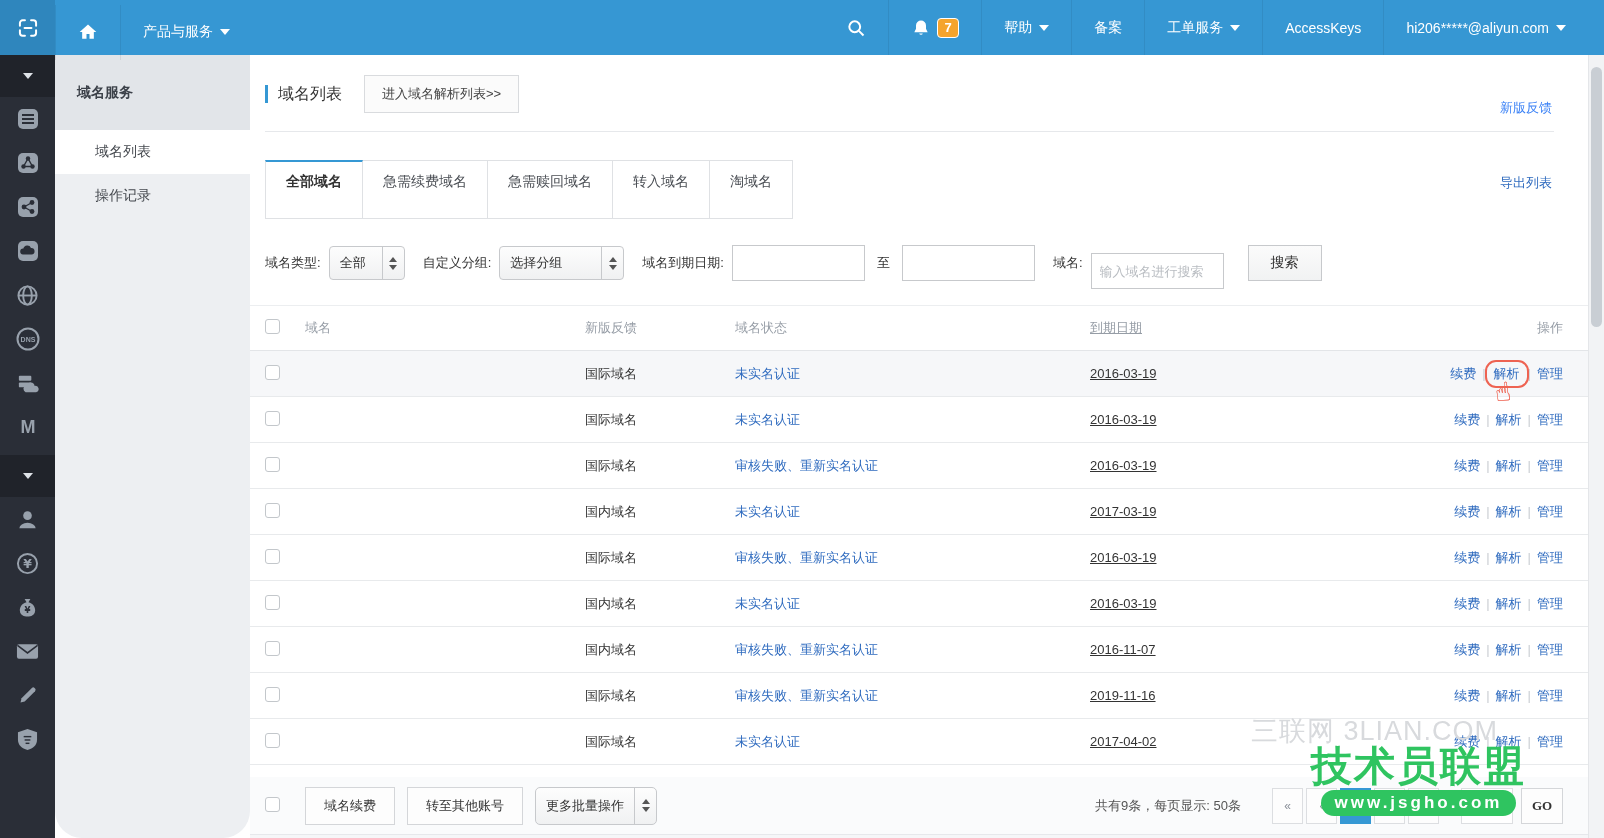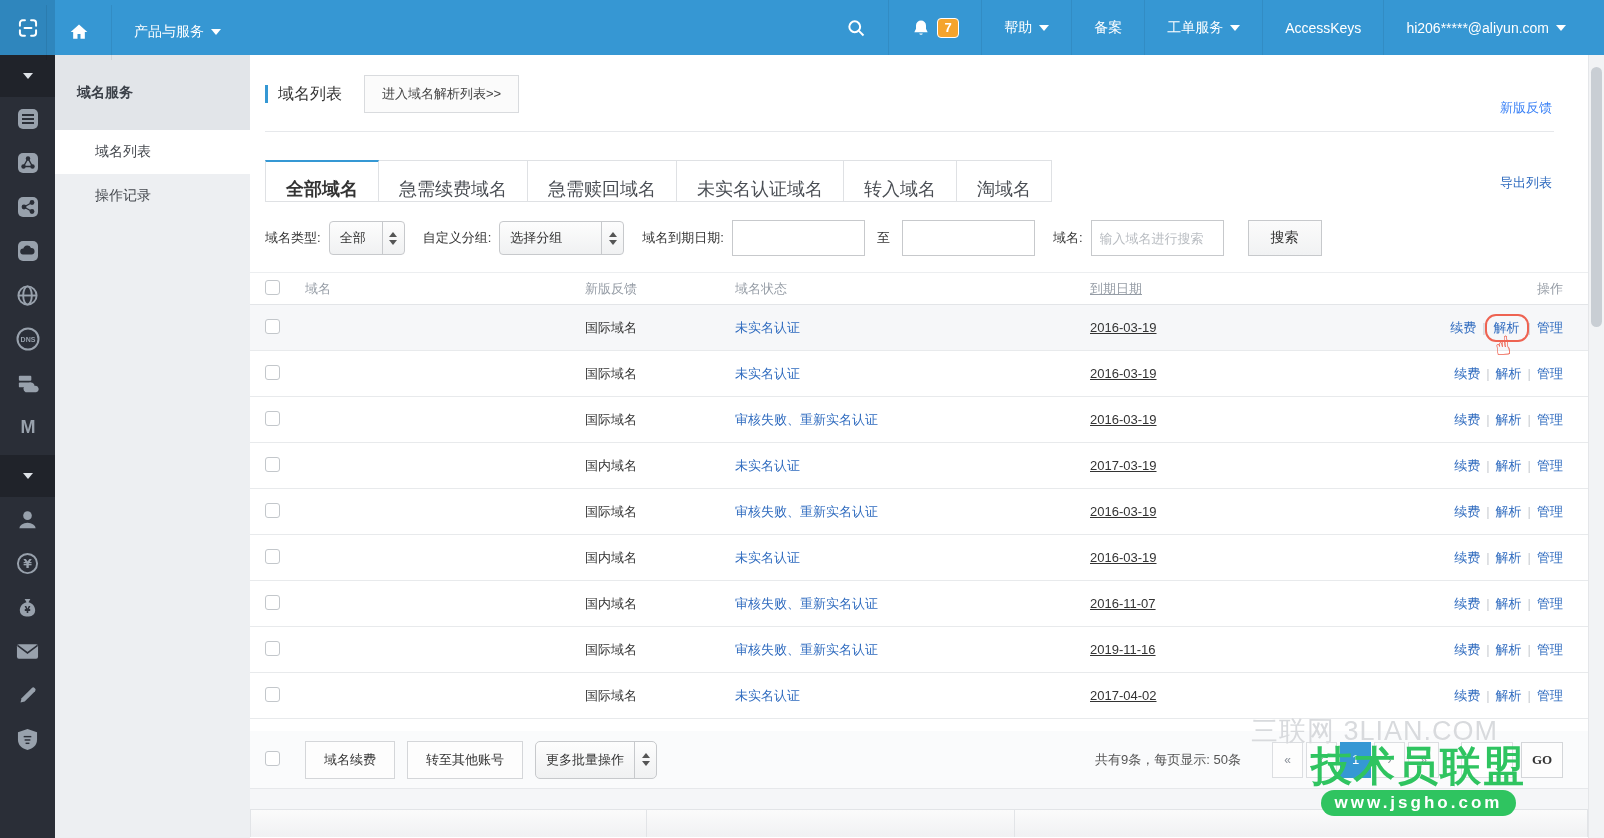--- a/index.html
+++ b/index.html
@@ -3,41 +3,41 @@
 <meta charset="utf-8">
 <style>
   * { margin:0; padding:0; box-sizing:border-box; }
   html,body { width:1604px; height:838px; overflow:hidden;
     font-family:"Liberation Sans","DejaVu Sans",sans-serif; font-size:13px; color:#333; background:#fff; }
 
   
   .topbar { position:absolute; left:0; top:0; width:1604px; height:55px; background:#3697d3; z-index:30; }
   .logo-block { position:absolute; left:0; top:0; width:55px; height:55px; background:#2f86bd;
     display:flex; align-items:center; justify-content:center; }
-  .tb-left { position:absolute; left:46px; top:0; height:64px; display:flex; align-items:center; }
+  .tb-left { position:absolute; left:55px; top:0; height:64px; display:flex; align-items:center; }
   .tb-item { height:55px; display:flex; align-items:center; padding:0 22px; color:#fff; font-size:14px;
     border-left:1px solid rgba(0,0,0,0.07); cursor:pointer; white-space:nowrap; }
   .tb-item.no-sep { border-left:none; }
   .tb-right { position:absolute; right:16px; top:0; height:55px; display:flex; align-items:center; }
   .caret { display:inline-block; width:0; height:0; border-left:5px solid transparent;
     border-right:5px solid transparent; border-top:6px solid #fff; margin-left:7px; }
   .badge { display:inline-block; min-width:22px; height:20px; line-height:18px; text-align:center;
     background:#f5a42c; color:#fff; font-weight:bold; font-size:13px; border:1px solid #fff;
     border-radius:4px; margin-left:6px; padding:0 3px; }
   .tb-ico { width:20px; height:20px; display:inline-block; }
 
   
   .iconbar { position:absolute; left:0; top:55px; width:55px; height:783px; background:#2a2e37; z-index:20; }
   .ib-chev { height:42px; background:#20232a; display:flex; align-items:center; justify-content:center; }
   .ib-chev .c { width:0; height:0; border-left:5px solid transparent; border-right:5px solid transparent; border-top:6px solid #dfe3e8; }
   .ib-icon { height:44px; display:flex; align-items:center; justify-content:center; color:#98a1ac; cursor:pointer; }
   .ib-icon svg { display:block; }
 
   
-  .subnav { position:absolute; left:55px; top:55px; width:195px; height:783px; background:#edeff2; z-index:10; }
+  .subnav { position:absolute; left:55px; top:55px; width:195px; height:783px; background:#edeff2; z-index:10;border-radius:27px; }
   .subnav-header { height:75px; background:#e2e5e9; display:flex; align-items:center; padding-left:22px;
     font-weight:bold; font-size:14px; color:#3c4149; }
   .subnav-item { height:44px; display:flex; align-items:center; padding-left:40px; font-size:14px; color:#45494f; cursor:pointer; }
   .subnav-item.active { background:#fff; }
 
   
   .main { position:absolute; left:250px; top:55px; width:1338px; height:783px; background:#fff; overflow:hidden; }
   .scrollbar { position:absolute; right:0; top:55px; width:16px; height:783px; background:#f2f3f5; border-left:1px solid #e4e6e9; }
   .scroll-thumb { position:absolute; left:2px; top:12px; width:11px; height:260px; background:#c9ced4; border-radius:6px; }
 
@@ -46,22 +46,22 @@
   .title-bar { width:3px; height:18px; background:#3598d4; margin-right:10px; }
   .page-title { font-size:16px; color:#333; }
   .enter-dns { margin-left:22px; padding:9px 17px; font-size:13px; color:#444; background:#fbfbfb;
     border:1px solid #d9dbde; cursor:pointer; }
   .feedback { position:absolute; right:36px; top:44px; color:#3b82f6; cursor:pointer; }
   .head-divider { position:absolute; left:15px; right:34px; top:76px; border-bottom:1px solid #e6e8eb; }
 
   
   .tab-zone { position:relative; padding:28px 34px 0 15px; }
   .tab-bar { display:flex; }
-  .tab { padding:8px 20px; height:42px; line-height:40px; border:1px solid #dfe1e4; border-left:none;
-    background:#fff; color:#4a4e54; cursor:pointer; font-size:18px; white-space:nowrap; }
+  .tab { padding:0 20px; height:59px; line-height:40px; border:1px solid #dfe1e4; border-left:none;
+    background:#fff; color:#4a4e54; cursor:pointer; font-size:14px; white-space:nowrap; }
   .tab:first-child { border-left:1px solid #dfe1e4; }
   .tab.active { border-top:2px solid #3598d4; line-height:38px; color:#333; font-weight:bold; }
   .export-link { position:absolute; right:36px; top:42px; color:#2f6bbf; cursor:pointer; }
 
   
   .filter-row { display:flex; align-items:center; padding:18px 34px 0 15px; white-space:nowrap; }
   .f-label { color:#333; margin-right:8px; }
   .sel { display:flex; align-items:stretch; border:1px solid #c7c9cc; border-radius:4px;
     background:linear-gradient(#fdfdfd,#f0f1f2); height:34px; cursor:pointer; }
   .sel .sel-val { display:flex; align-items:center; padding:0 10px; color:#333; }
@@ -72,21 +72,21 @@
   .txt-input { height:36px; border:1px solid #c7c9cc; background:#fff; padding:0 8px; font-size:13px;
     font-family:inherit; color:#333; }
   .txt-input::placeholder { color:#b8bcc1; }
   .search-btn { height:36px; padding:0 22px; background:linear-gradient(#fbfbfb,#f1f2f3);
     border:1px solid #c7c9cc; font-size:14px; color:#333; cursor:pointer; margin-left:24px; font-family:inherit; }
 
   
   .tbl { margin:16px 0 0 0; }
   .trow { display:flex; align-items:center; height:46px; border-bottom:1px solid #e8eaec;
     padding-left:15px; padding-right:25px; }
-  .trow.head { height:33px; color:#969da6; border-bottom:1px solid #e3e5e8; border-top:1px solid #eceef0; background:#fff; }
+  .trow.head { height:46px; color:#969da6; border-bottom:1px solid #e3e5e8; border-top:1px solid #eceef0; background:#fff; }
   .trow.hl { background:#f6f7f9; }
   .c-chk { width:40px; }
   .c-dom { width:280px; }
   .c-typ { width:150px; }
   .c-sta { width:355px; }
   .c-exp { width:250px;text-decoration:underline; }
   .c-ops { flex:1; text-align:right; }
   .cb { display:inline-block; width:15px; height:15px; border:1px solid #c3c7cb; border-radius:3px; background:#fff; cursor:pointer; }
   .blur-bar { height:10px; border-radius:3px; background:repeating-linear-gradient(90deg,#5d8ed8 0 6px,#9db9e8 6px 10px,#6f9be0 10px 17px);
     filter:blur(1.6px); opacity:.85; position:relative; top:0; cursor:pointer; }
@@ -320,21 +320,20 @@
     </div>
     <span class="feedback">新版反馈</span>
     <div class="head-divider"></div>
   </div>
 
   <div class="tab-zone">
     <div class="tab-bar">
         <div class="tab active">全部域名</div>
         <div class="tab">急需续费域名</div>
         <div class="tab">急需赎回域名</div>
-        <div class="tab">未实名认证域名</div>
         <div class="tab">转入域名</div>
         <div class="tab">淘域名</div>
       </div>
     <span class="export-link">导出列表</span>
   </div>
 
   <div class="filter-row">
     <span class="f-label">域名类型:</span>
     <div class="sel" style="width:76px">
       <span class="sel-val">全部</span>
@@ -349,21 +348,21 @@
       <span class="stepper" style="margin-left:auto">
           <span class="tri-up"></span>
           <span class="tri-dn"></span>
         </span>
     </div>
     <span class="f-label" style="margin-left:18px">域名到期日期:</span>
     <input class="txt-input" style="width: 133px;">
     <span class="f-label" style="margin:0 12px">至</span>
     <input class="txt-input" style="width: 133px;">
     <span class="f-label" style="margin-left:18px">域名:</span>
-    <input class="txt-input" style="width: 133px;" placeholder="输入域名进行搜索">
+    <input class="txt-input" style="width: 133px; margin-top: 16px;" placeholder="输入域名进行搜索">
     <button class="search-btn">搜索</button>
   </div>
 
   <div class="tbl">
     <div class="trow head">
       <span class="c-chk"><span class="cb"></span></span>
       <span class="c-dom">域名</span>
       <span class="c-typ">新版反馈</span>
       <span class="c-sta">域名状态</span>
       <span class="c-exp">到期日期</span>

